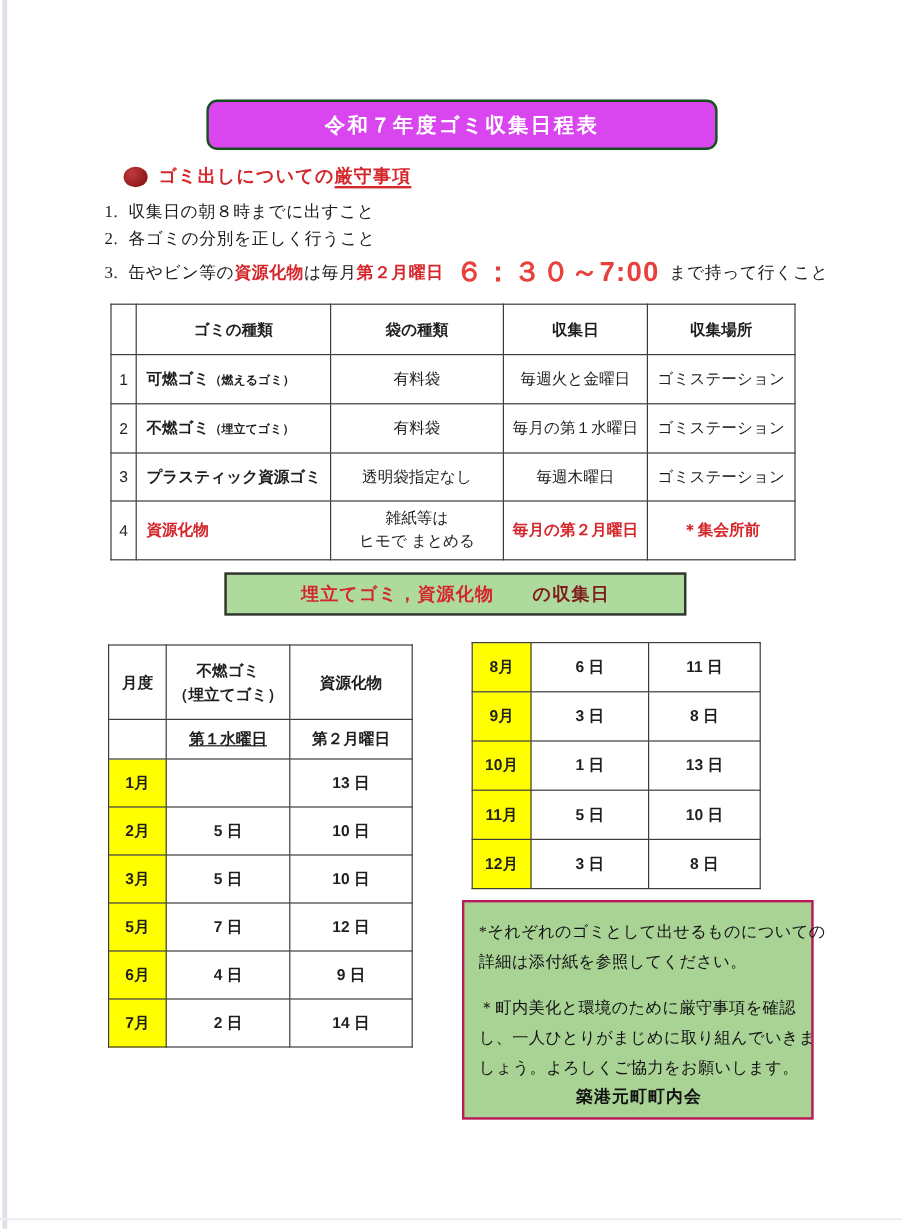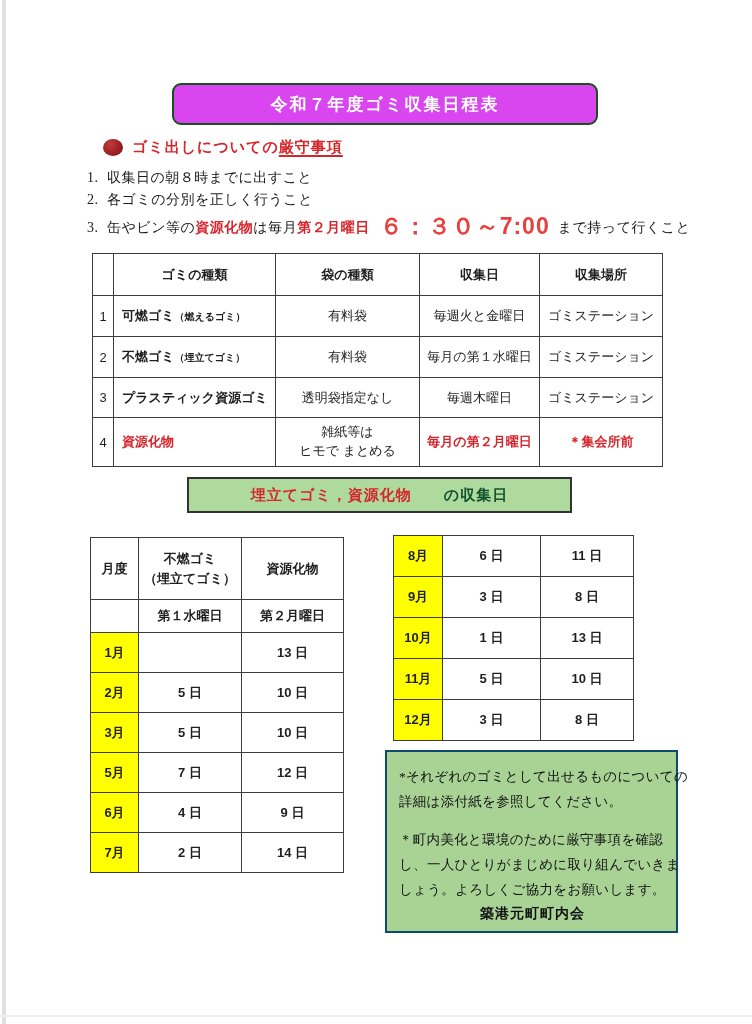--- a/index.html
+++ b/index.html
@@ -74,43 +74,43 @@
   .red-cell { color:#d5262c !important; font-weight:bold; }
 
   
   .banner {
     position:absolute; left:187px; top:477px; width:385px; height:36px;
     background:#aeda9e; border:2px solid #333333;
     display:flex; align-items:center; justify-content:center;
     font-size:15px; font-weight:bold; letter-spacing:1px;gap:32px;
   }
   .banner .red-part { color:#d5262c; }
-  .banner .black-part { color:#14532d; }
+  .banner .black-part { color:#7f1d1d; }
 
   
   .sched td {
     border:1px solid #3c3c3c; text-align:center;
     font-weight:bold; font-size:13px; color:#1f1f1f;
   }
   .sched-left { position:absolute; left:90px; top:537px; }
   .sched-right { position:absolute; left:393px; top:535px; }
   .hdr-row td { height:62px; line-height:1.5; }
   .sub-row td { height:33px; }
   .sched-left .data-row td { height:40px; }
   .sched-right .data-row td { height:41px; }
   .month-cell { background:#ffff00; color:#111111; }
-  .g-sub { color:#55a153; }
+  .g-sub { color:#55a153;text-decoration:underline; }
   .p-sub { color:#5e2a74; }
   .g-date { color:#35682c; font-size:14px; }
   .p-date { color:#7d40b0; font-size:14px; }
 
   
   .note {
     position:absolute; left:385px; top:750px; width:293px; height:183px;
-    background:#a8d395; border:2px solid #0c4a6e;
+    background:#a8d395; border:2px solid #be185d;
     padding:12px 10px 8px 12px;
     font-family:"Liberation Serif", serif; font-size:13.5px; color:#111111;
   }
   .note p { line-height:25px; letter-spacing:0.3px; white-space:nowrap; }
   .note .p2 { margin-top:13px; }
   .sig {
     margin-top:3px; text-align:center; font-weight:bold;
     font-family:Liberation Mono, monospace; font-size:14px; letter-spacing:1px;
   }
 </style>

